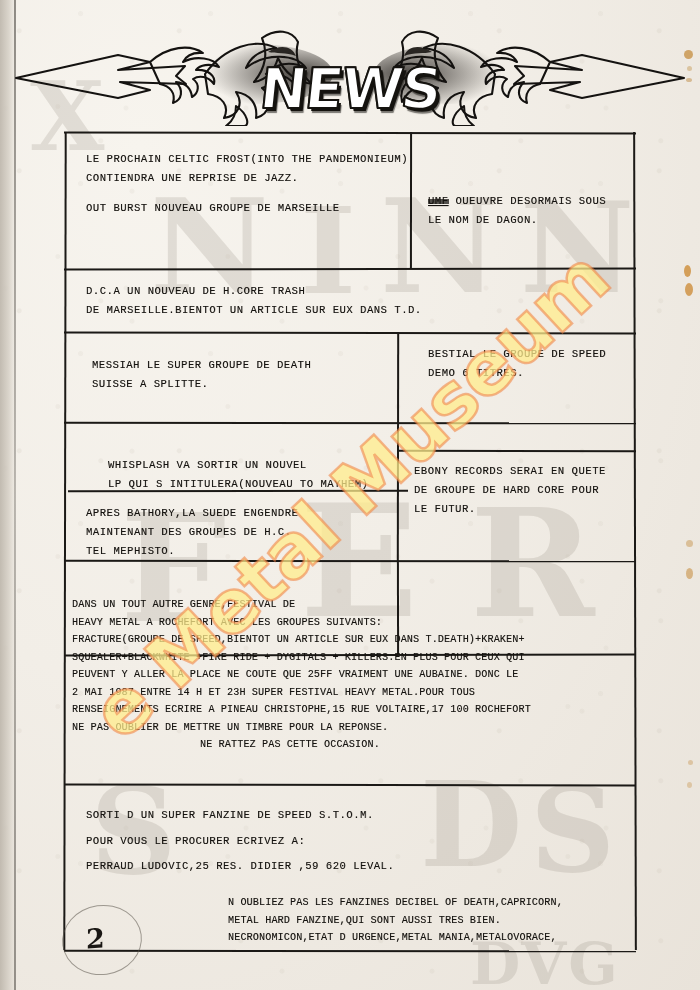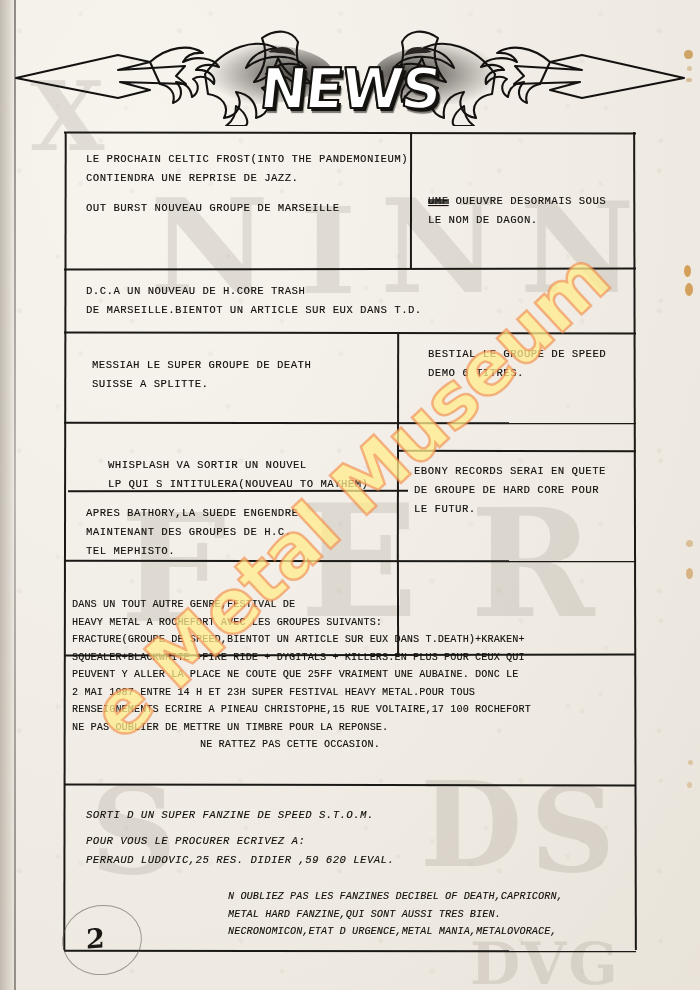--- a/index.html
+++ b/index.html
@@ -276,24 +276,24 @@
       <div class="txt dense">HEAVY METAL A ROCHEFORT AVEC LES GROUPES SUIVANTS:</div>
       <div class="txt dense">FRACTURE(GROUPE DE SPEED,BIENTOT UN ARTICLE SUR EUX DANS T.DEATH)+KRAKEN+</div>
       <div class="txt dense">SQUEALER+BLACKWHITE +FIRE RIDE + DYGITALS + KILLERS.EN PLUS POUR CEUX QUI</div>
       <div class="txt dense">PEUVENT Y ALLER LA PLACE NE COUTE QUE 25FF VRAIMENT UNE AUBAINE. DONC LE</div>
       <div class="txt dense">2 MAI 1987 ENTRE 14 H ET 23H SUPER FESTIVAL HEAVY METAL.POUR TOUS</div>
       <div class="txt dense">RENSEIGNEMENTS ECRIRE A PINEAU CHRISTOPHE,15 RUE VOLTAIRE,17 100 ROCHEFORT</div>
       <div class="txt dense">NE PAS OUBLIER DE METTRE UN TIMBRE POUR LA REPONSE.</div>
       <div class="txt dense" style="margin-left:128px;">NE RATTEZ PAS CETTE OCCASION.</div>
     </div>
 
-    <div class="cell" style="left:42px;top:674px;width:548px;font-style:italic;">
+    <div class="cell" style="left:42px;top:674px;width:548px;">
       <div class="txt">SORTI D UN SUPER FANZINE DE SPEED S.T.O.M.</div>
       <div class="txt" style="margin-top:7px;">POUR VOUS LE PROCURER ECRIVEZ A:</div>
-      <div class="txt" style="">PERRAUD LUDOVIC,25 RES. DIDIER ,59 620 LEVAL.</div>
+      <div class="txt" style="margin-top:6px;">PERRAUD LUDOVIC,25 RES. DIDIER ,59 620 LEVAL.</div>
       <div class="txt dense" style="margin-top:18px;margin-left:142px;">N OUBLIEZ PAS LES FANZINES DECIBEL OF DEATH,CAPRICORN,</div>
       <div class="txt dense" style="margin-left:142px;">METAL HARD FANZINE,QUI SONT AUSSI TRES BIEN.</div>
       <div class="txt dense" style="margin-left:142px;">NECRONOMICON,ETAT D URGENCE,METAL MANIA,METALOVORACE,</div>
     </div>
 
   </div>
 
   <div id="pagenum-wrap">
     <div id="pagenum-circle"></div>
     <div id="pagenum">2</div>

